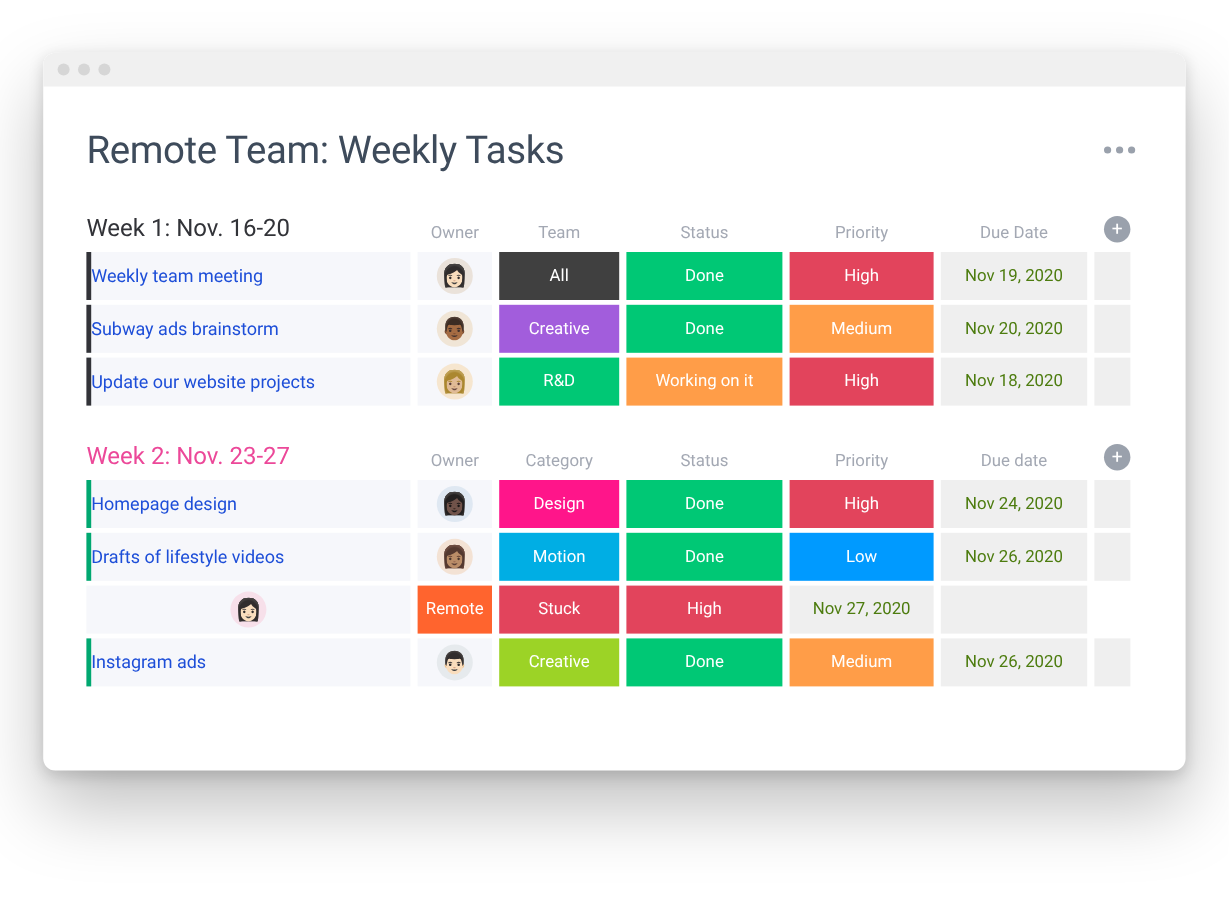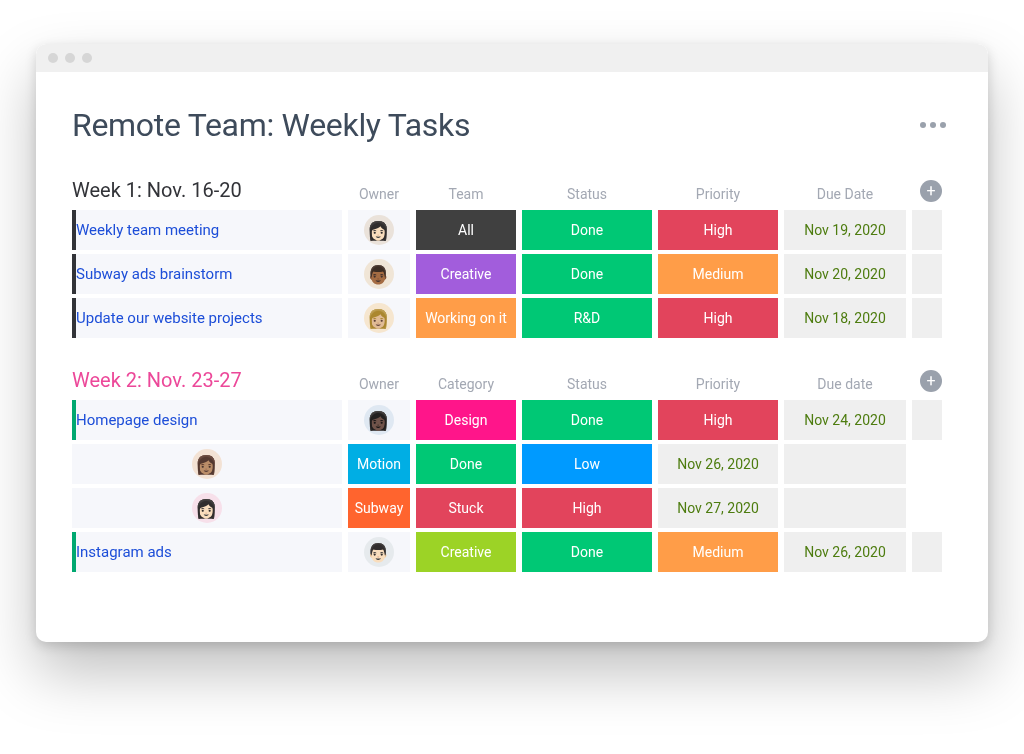--- a/index.html
+++ b/index.html
@@ -139,22 +139,22 @@
             <div class="cell" style="background: rgb(0, 200, 117);">Done</div>
             <div class="cell" style="background: rgb(255, 157, 72);">Medium</div>
             <div class="cell date-cell">Nov 20, 2020</div>
             <div class="cell tail-cell"></div>
           </div>
           <div class="row">
             <div class="cell task-cell">Update our website projects</div>
             <div class="cell owner-cell">
               <div class="avatar" style="background: rgb(246, 230, 207);">👩🏼</div>
             </div>
+            <div class="cell" style="background: rgb(0, 200, 117);">R&amp;D</div>
             <div class="cell" style="background: rgb(255, 157, 72);">Working on it</div>
-            <div class="cell" style="background: rgb(0, 200, 117);">R&amp;D</div>
             <div class="cell" style="background: rgb(226, 68, 92);">High</div>
             <div class="cell date-cell">Nov 18, 2020</div>
             <div class="cell tail-cell"></div>
           </div>
         </div>
         <div class="group">
           <div class="group-head">
             <div class="group-title accent">Week 2: Nov. 23-27</div>
             <div class="col-head">Owner</div>
             <div class="col-head">Category</div>
@@ -170,34 +170,35 @@
             <div class="cell owner-cell">
               <div class="avatar" style="background: rgb(223, 232, 242);">👩🏿</div>
             </div>
             <div class="cell" style="background: rgb(255, 21, 138);">Design</div>
             <div class="cell" style="background: rgb(0, 200, 117);">Done</div>
             <div class="cell" style="background: rgb(226, 68, 92);">High</div>
             <div class="cell date-cell">Nov 24, 2020</div>
             <div class="cell tail-cell"></div>
           </div>
           <div class="row">
+            <div class="cell task-cell accent">Drafts of lifestyle videos</div>
             <div class="cell owner-cell">
               <div class="avatar" style="background: rgb(243, 226, 212);">👩🏽</div>
             </div>
             <div class="cell" style="background: rgb(0, 174, 228);">Motion</div>
             <div class="cell" style="background: rgb(0, 200, 117);">Done</div>
             <div class="cell" style="background: rgb(0, 154, 255);">Low</div>
             <div class="cell date-cell">Nov 26, 2020</div>
             <div class="cell tail-cell"></div>
           </div>
           <div class="row">
             <div class="cell owner-cell">
               <div class="avatar" style="background: rgb(247, 224, 234);">👩🏻</div>
             </div>
-            <div class="cell" style="background: rgb(255, 100, 46);">Subway</div>
+            <div class="cell" style="background: rgb(255, 100, 46);">Remote</div>
             <div class="cell" style="background: rgb(226, 68, 92);">Stuck</div>
             <div class="cell" style="background: rgb(226, 68, 92);">High</div>
             <div class="cell date-cell">Nov 27, 2020</div>
             <div class="cell tail-cell"></div>
           </div>
           <div class="row">
             <div class="cell task-cell accent">Instagram ads</div>
             <div class="cell owner-cell">
               <div class="avatar" style="background: rgb(230, 234, 237);">👨🏻</div>
             </div>

